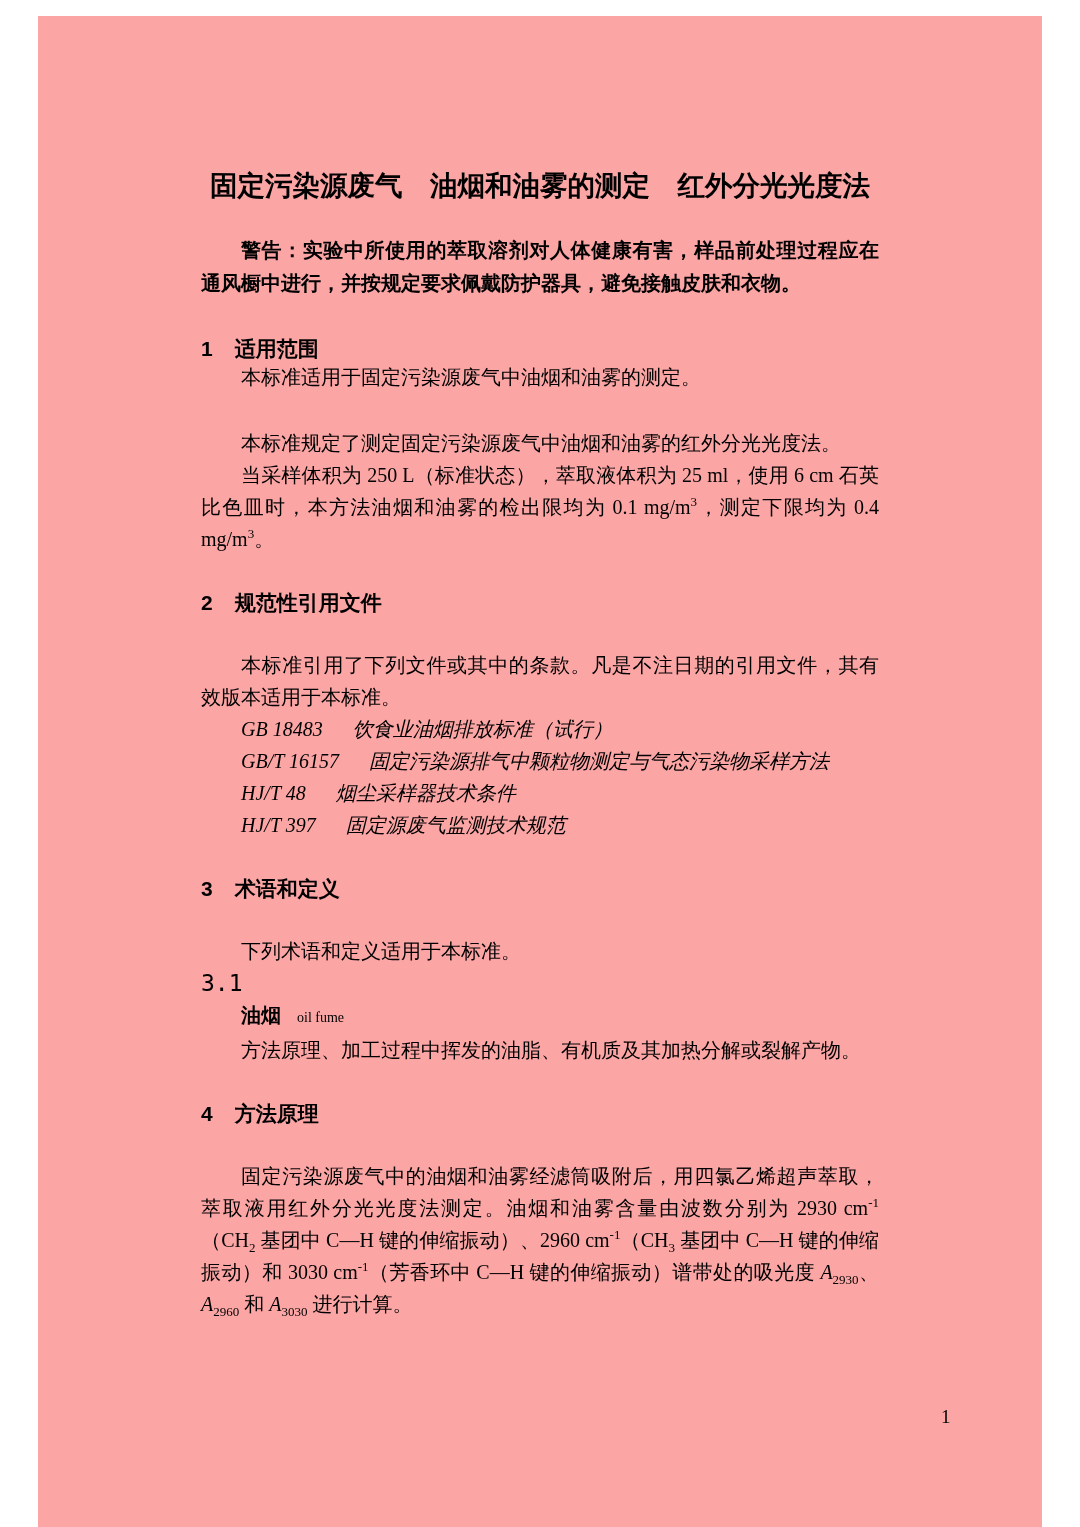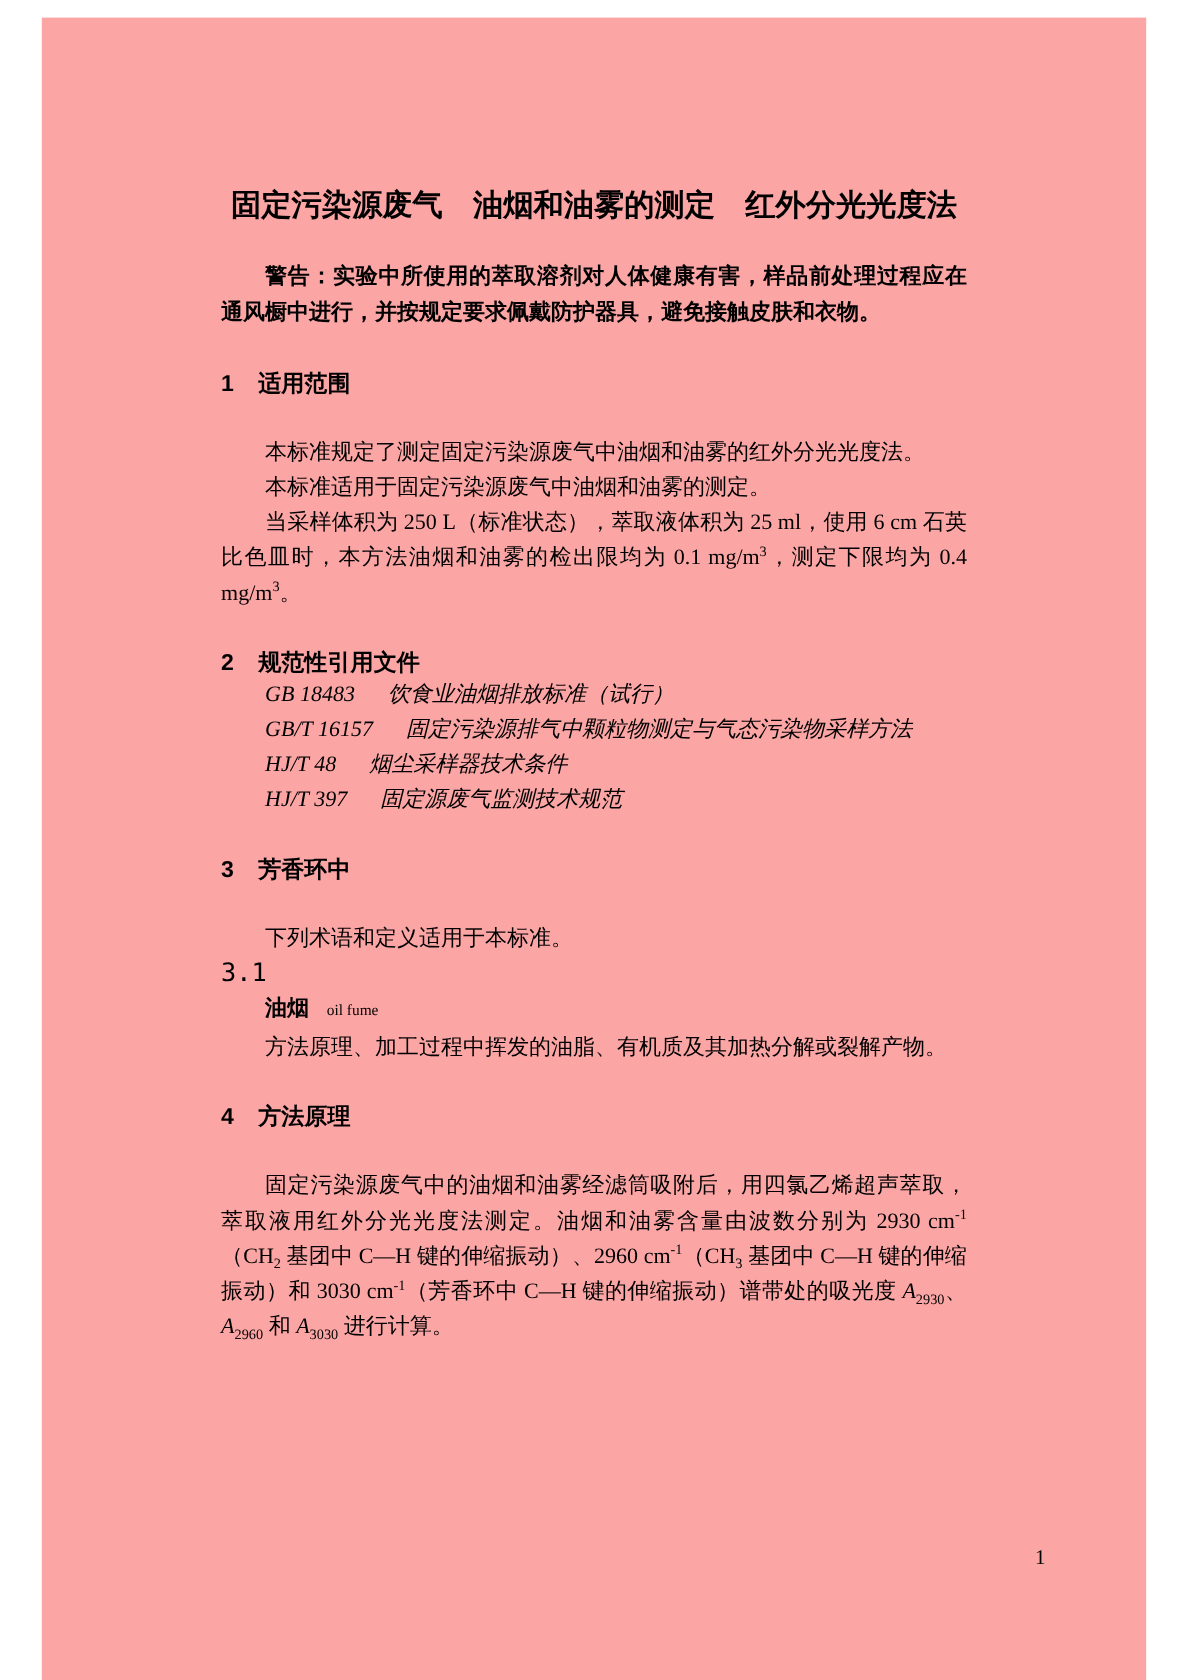--- a/index.html
+++ b/index.html
@@ -23,21 +23,21 @@
     font-family: "Liberation Sans", sans-serif;
     font-size: 27.5px;
     font-weight: bold;
     text-align: center;
     line-height: 36px;
     margin: 0;
     white-space: nowrap;
   }
 
   .warning {
-    font-family: Liberation Sans, sans-serif;
+    font-family: Liberation Mono, monospace;
     font-weight: bold;
     font-size: 20px;
     line-height: 33px;
     text-align: justify;
     text-indent: 2em;
     margin: 31px 0 0 0;
   }
 
   .sec-heading {
     font-family: "Liberation Sans", sans-serif;
@@ -92,44 +92,45 @@
 
 <div class="page">
 
   <h1 class="doc-title">固定污染源废气　油烟和油雾的测定　红外分光光度法</h1>
 
   <p class="warning">警告：实验中所使用的萃取溶剂对人体健康有害，样品前处理过程应在通风橱中进行，并按规定要求佩戴防护器具，避免接触皮肤和衣物。</p>
 
   <h2 class="sec-heading">
     <span class="sec-num">1</span><span class="sec-title">适用范围</span>
   </h2>
+  <p class="body-para">本标准适用于固定污染源废气中油烟和油雾的测定。</p>
   <p class="body-para first">本标准规定了测定固定污染源废气中油烟和油雾的红外分光光度法。</p>
-  <p class="body-para">本标准适用于固定污染源废气中油烟和油雾的测定。</p>
   <p class="body-para"><span>当采样体积为 250 L（标准状态），萃取液体积为 25 ml，使用 6 cm 石英比色皿时，本方法油烟和油雾的检出限均为 0.1 mg/m</span><sup>3</sup><span>，测定下限均为 0.4 mg/m</span><sup>3</sup><span>。</span></p>
 
   <h2 class="sec-heading">
     <span class="sec-num">2</span><span class="sec-title">规范性引用文件</span>
   </h2>
+  <p class="body-para first">本标准引用了下列文件或其中的条款。凡是不注日期的引用文件，其有效版本适用于本标准。</p>
   <ul class="ref-list">
     <li class="ref-item">
       <span class="ref-code">GB 18483</span><span class="ref-title">饮食业油烟排放标准（试行）</span>
     </li>
     <li class="ref-item">
       <span class="ref-code">GB/T 16157</span><span class="ref-title">固定污染源排气中颗粒物测定与气态污染物采样方法</span>
     </li>
     <li class="ref-item">
       <span class="ref-code">HJ/T 48</span><span class="ref-title">烟尘采样器技术条件</span>
     </li>
     <li class="ref-item">
       <span class="ref-code">HJ/T 397</span><span class="ref-title">固定源废气监测技术规范</span>
     </li>
   </ul>
 
   <h2 class="sec-heading">
-    <span class="sec-num">3</span><span class="sec-title">芳香环中</span>
+    <span class="sec-num">3</span><span class="sec-title">术语和定义</span>
   </h2>
   <p class="body-para first">下列术语和定义适用于本标准。</p>
 
   <div class="term">
     <div class="term-num">3.1</div>
     <div class="term-name">
       <span class="term-zh">油烟</span><span class="term-en">oil fume</span>
     </div>
     <p class="term-def">方法原理、加工过程中挥发的油脂、有机质及其加热分解或裂解产物。</p>
   </div>

